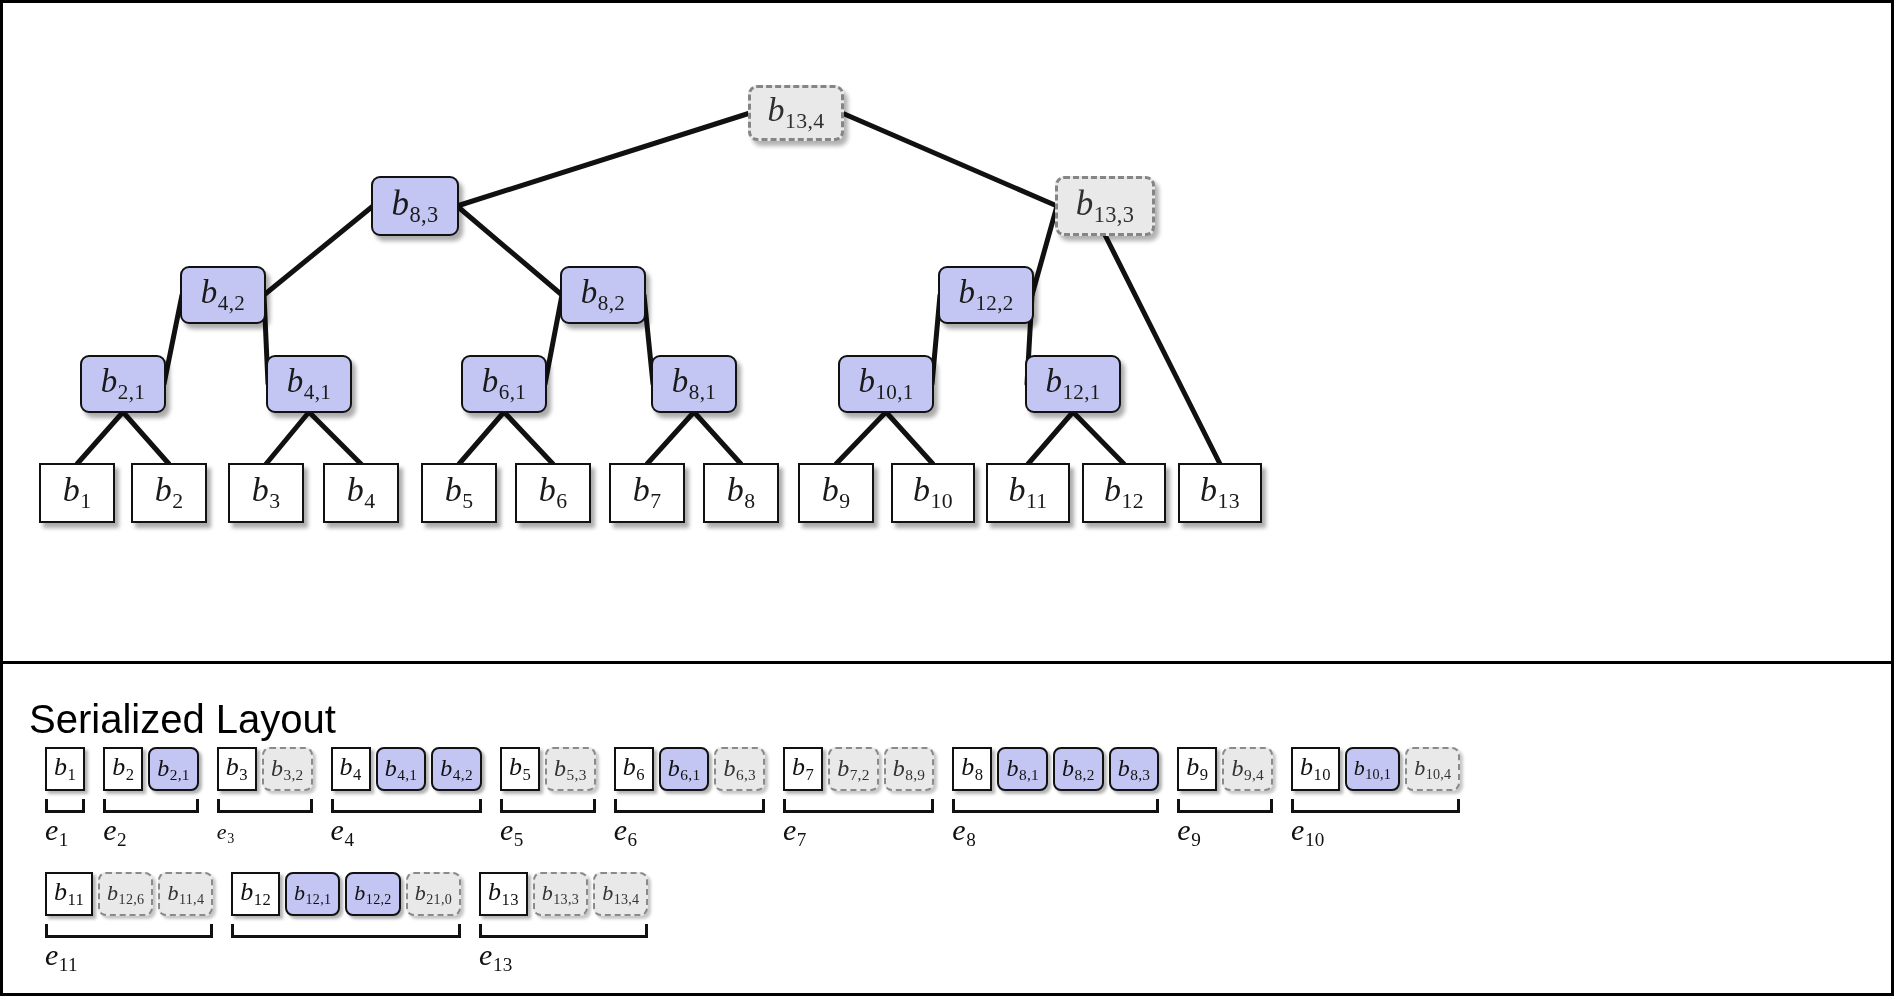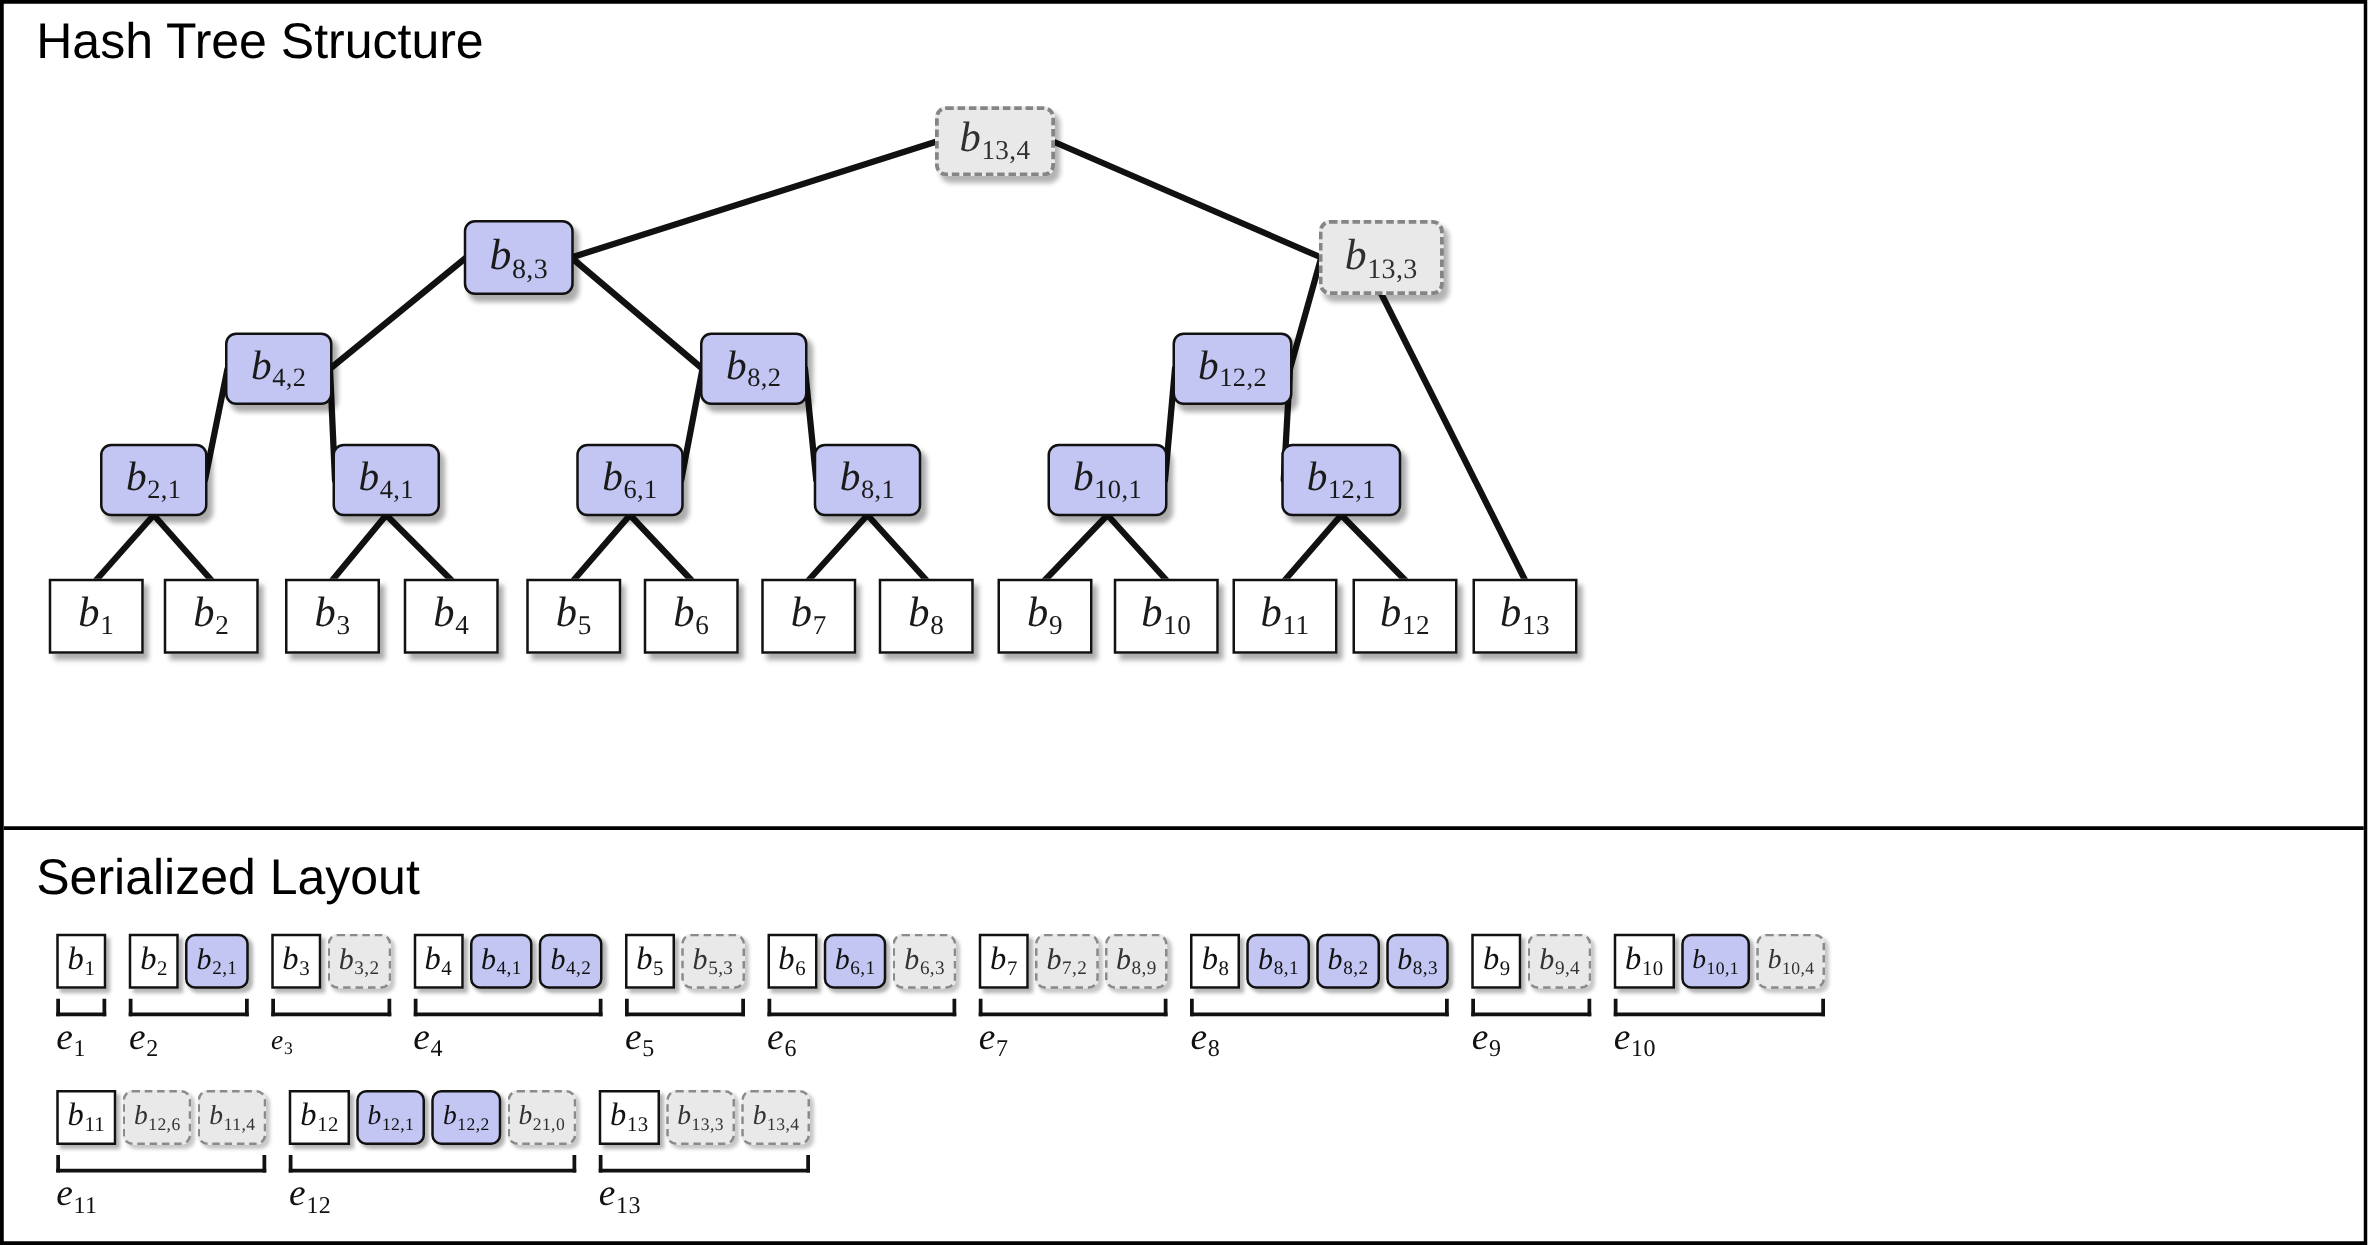--- a/index.html
+++ b/index.html
@@ -20,21 +20,21 @@
     overflow: hidden;
   }
   .panel-title {
     font-family: "Liberation Sans", sans-serif;
     font-size: 40px;
     color: #000000;
     letter-spacing: 0px;
     white-space: nowrap;
   }
   #tree-panel-title { position: absolute; left: 26px; top: 8px; }
-  #serial-panel-title { position: absolute; left: 26px; top: 677px; }
+  #serial-panel-title { position: absolute; left: 26px; top: 694px; }
 
   #panel-divider {
     position: absolute;
     left: 0px;
     top: 658px;
     width: 1894px;
     height: 0px;
     border-top: 3px solid #000000;
   }
 
@@ -155,21 +155,20 @@
     margin-top: 2px;
     font-size: 27px;
     color: #111111;
   }
 </style>
 </head>
 <body>
 
 <div id="page">
 
-  <div class="panel-title" id="tree-panel-title">Hash Tree Structure</div>
 
   <svg id="tree-svg" viewBox="0 0 1894 655" preserveAspectRatio="none">
       <line x1="747" y1="110" x2="454" y2="203" stroke="#111111" stroke-width="5" stroke-linecap="round"></line>
       <line x1="839" y1="110" x2="1054" y2="203" stroke="#111111" stroke-width="5" stroke-linecap="round"></line>
       <line x1="370" y1="203" x2="261" y2="292" stroke="#111111" stroke-width="5" stroke-linecap="round"></line>
       <line x1="454" y1="203" x2="559" y2="292" stroke="#111111" stroke-width="5" stroke-linecap="round"></line>
       <line x1="1054" y1="203" x2="1029" y2="292" stroke="#111111" stroke-width="5" stroke-linecap="round"></line>
       <line x1="1102" y1="232" x2="1217" y2="461" stroke="#111111" stroke-width="5" stroke-linecap="round"></line>
       <line x1="179" y1="292" x2="161" y2="381" stroke="#111111" stroke-width="5" stroke-linecap="round"></line>
       <line x1="261" y1="292" x2="265" y2="381" stroke="#111111" stroke-width="5" stroke-linecap="round"></line>
@@ -436,21 +435,20 @@
               <span class="mlabel" style="font-size: 22px;"><span>b</span><span class="sub">12,1</span></span>
             </div>
             <div class="cell hash">
               <span class="mlabel" style="font-size: 22px;"><span>b</span><span class="sub">12,2</span></span>
             </div>
             <div class="cell ghost">
               <span class="mlabel" style="font-size: 22px;"><span>b</span><span class="sub">21,0</span></span>
             </div>
           </div>
           <div class="brace"></div>
-          <div class="entry-label"><span class="mlabel" style="font-size: 30px;"><span>e</span><span class="sub">12</span></span></div>
         </div>
         <div class="entry-group">
           <div class="entry-cells">
             <div class="cell data">
               <span class="mlabel" style="font-size: 26px;"><span>b</span><span class="sub">13</span></span>
             </div>
             <div class="cell ghost">
               <span class="mlabel" style="font-size: 22px;"><span>b</span><span class="sub">13,3</span></span>
             </div>
             <div class="cell ghost">

